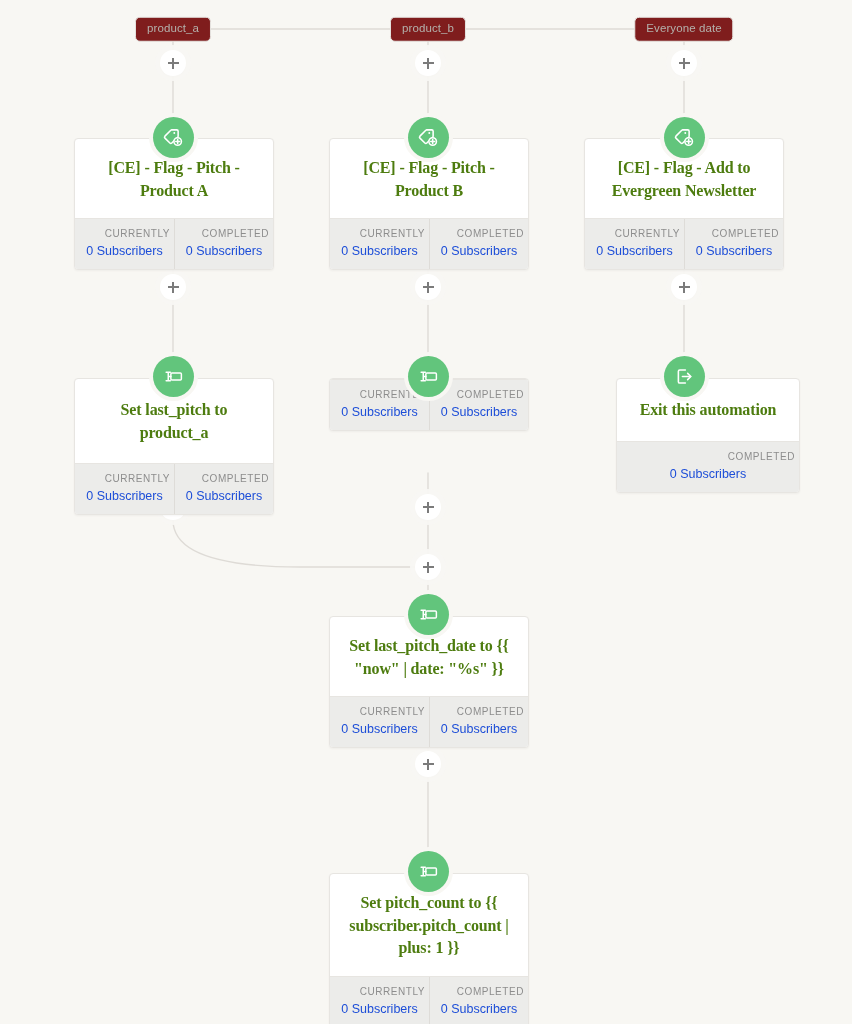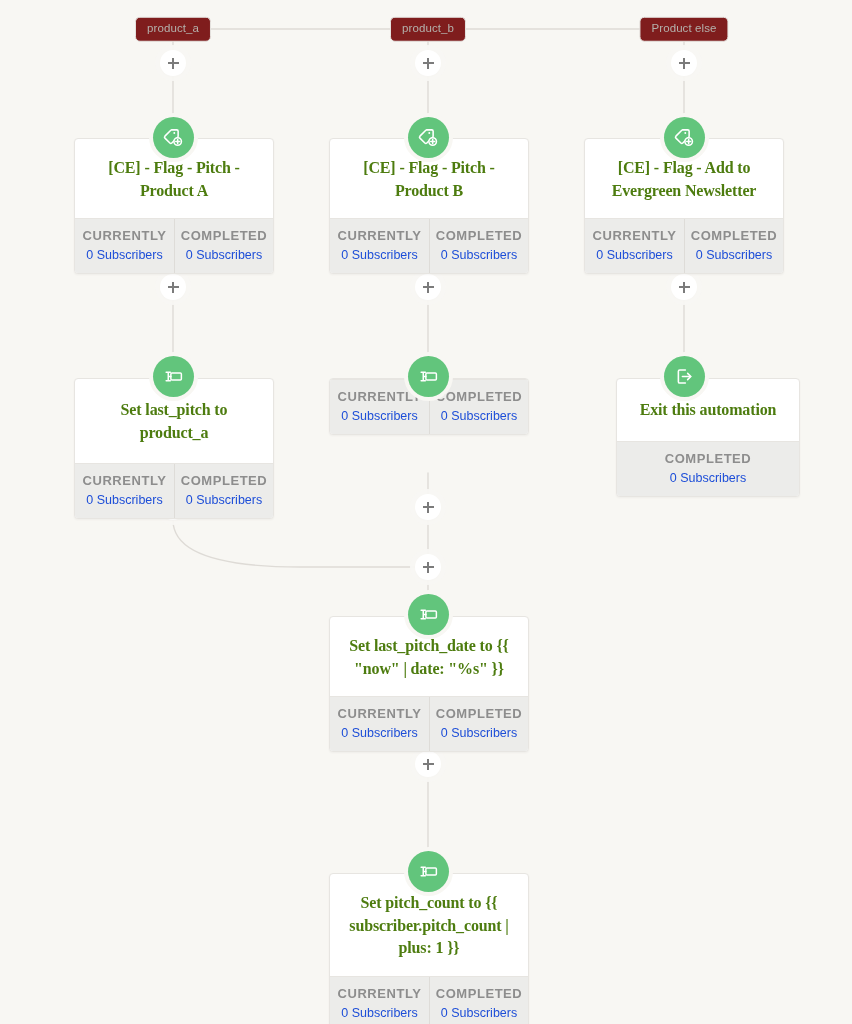--- a/index.html
+++ b/index.html
@@ -91,25 +91,26 @@
     background: #ececea;
   }
   .stat {
     flex: 1 1 50%;
     padding: 9px 4px 11px;
     text-align: center;
   }
   .stat + .stat { border-left: 1px solid #dedcd8; }
   .stat.full { flex: 1 1 100%; }
   .stat-label {
-    font-size: 13px;
+    font-size: 10px;
     letter-spacing: .55px;
     color: #8d8d8d;
-    font-weight: bold;
+    font-weight: normal;
     margin-bottom: 5px;
+    text-align: right;
   }
   .stat-value {
     font-size: 12.5px;
     color: #1d4ed8;
   }
 
   
   .node-icon {
     position: absolute;
     width: 41px;
@@ -160,21 +161,21 @@
       <line x1="684" y1="76" x2="684" y2="138"></line>
       <line x1="684" y1="258" x2="684" y2="274"></line>
       <line x1="684" y1="300" x2="684" y2="378"></line>
 
       <path d="M 173 520 C 173 556 230 567 300 567 L 415 567"></path>
     </g>
   </svg>
 
   <div class="pill" style="left:173px; top:29px;">product_a</div>
   <div class="pill" style="left:428px; top:29px;">product_b</div>
-  <div class="pill" style="left:684px; top:29px;">Product else</div>
+  <div class="pill" style="left:684px; top:29px;">Everyone date</div>
 
   <div class="plus" style="left:173px; top:63px;"></div>
   <div class="plus" style="left:428px; top:63px;"></div>
   <div class="plus" style="left:684px; top:63px;"></div>
   <div class="plus" style="left:173px; top:287px;"></div>
   <div class="plus" style="left:428px; top:287px;"></div>
   <div class="plus" style="left:684px; top:287px;"></div>
   <div class="plus" style="left:173px; top:507px;"></div>
   <div class="plus" style="left:428px; top:507px;"></div>
   <div class="plus" style="left:428px; top:567px;"></div>

